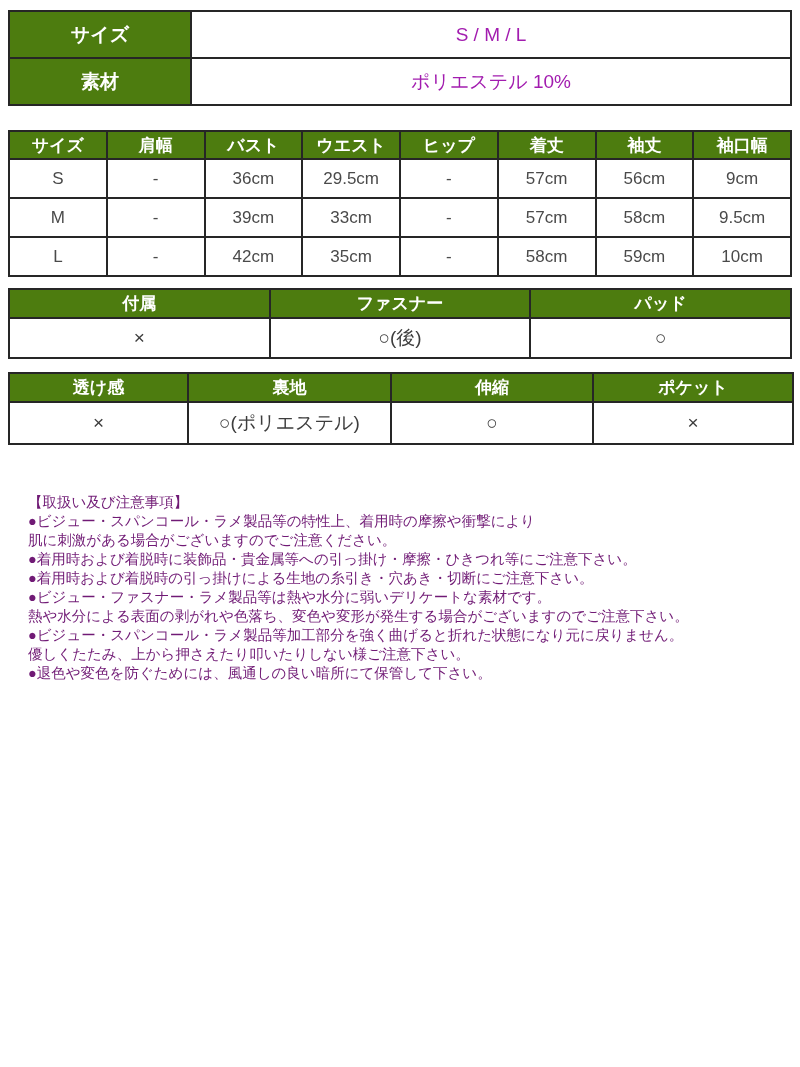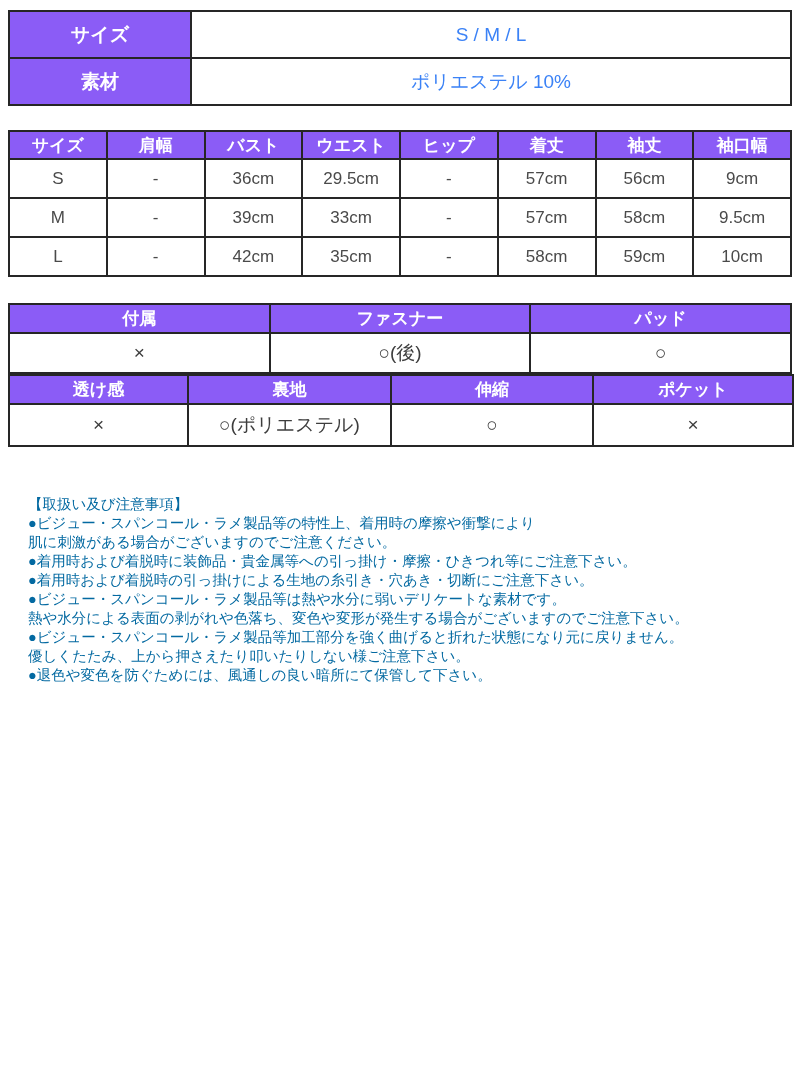--- a/index.html
+++ b/index.html
@@ -23,42 +23,42 @@
   }
   th, td {
     border: 2px solid #262626;
     text-align: center;
     vertical-align: middle;
     padding: 0;
     overflow: hidden;
     white-space: nowrap;
   }
   .hdr {
-    background: #8b5cf6;
+    background: #4d7c0f;
     color: #ffffff;
     font-weight: bold;
   }
   
   .spec-table td, .spec-table th { height: 45px; font-size: 19px; }
   .spec-table .label-col { width: 180px; }
-  .spec-table td.value { color: #3b82f6; margin-top: 47px; }
+  .spec-table td.value { color: #a21caf; margin-top: 47px; }
   
   .size-table { margin-top: 24px; }
   .size-table th { height: 26px; font-size: 17px; }
   .size-table td { height: 37px; font-size: 17px; color: #4a4a4a; }
   
-  .feat-table { margin-top: 26px; }
+  .feat-table { margin-top: 11px; }
   .feat-table th { height: 27px; font-size: 17px; }
   .feat-table td { height: 38px; font-size: 19px; color: #3d3d3d; }
-  .feat-table2 { margin-top: 0; }
+  .feat-table2 { margin-top: 13px; }
   .feat-table2 td { height: 40px; }
   
   .notes {
     margin: 48px 0 0 20px;
-    color: #0369a1;
+    color: #701a75;
     font-size: 14.5px;
     line-height: 19px;
   }
   .notes .line { white-space: nowrap; }
 </style>
 </head>
 <body>
 
 <div class="page">
 
@@ -157,20 +157,20 @@
     </tr>
   </tbody>
     </table>
 
   <div class="notes">
     <div class="line">【取扱い及び注意事項】</div>
     <div class="line">●ビジュー・スパンコール・ラメ製品等の特性上、着用時の摩擦や衝撃により</div>
     <div class="line">肌に刺激がある場合がございますのでご注意ください。</div>
     <div class="line">●着用時および着脱時に装飾品・貴金属等への引っ掛け・摩擦・ひきつれ等にご注意下さい。</div>
     <div class="line">●着用時および着脱時の引っ掛けによる生地の糸引き・穴あき・切断にご注意下さい。</div>
-    <div class="line">●ビジュー・スパンコール・ラメ製品等は熱や水分に弱いデリケートな素材です。</div>
+    <div class="line">●ビジュー・ファスナー・ラメ製品等は熱や水分に弱いデリケートな素材です。</div>
     <div class="line">熱や水分による表面の剥がれや色落ち、変色や変形が発生する場合がございますのでご注意下さい。</div>
     <div class="line">●ビジュー・スパンコール・ラメ製品等加工部分を強く曲げると折れた状態になり元に戻りません。</div>
     <div class="line">優しくたたみ、上から押さえたり叩いたりしない様ご注意下さい。</div>
     <div class="line">●退色や変色を防ぐためには、風通しの良い暗所にて保管して下さい。</div>
   </div>
 
 </div>
 
 </body></html>

